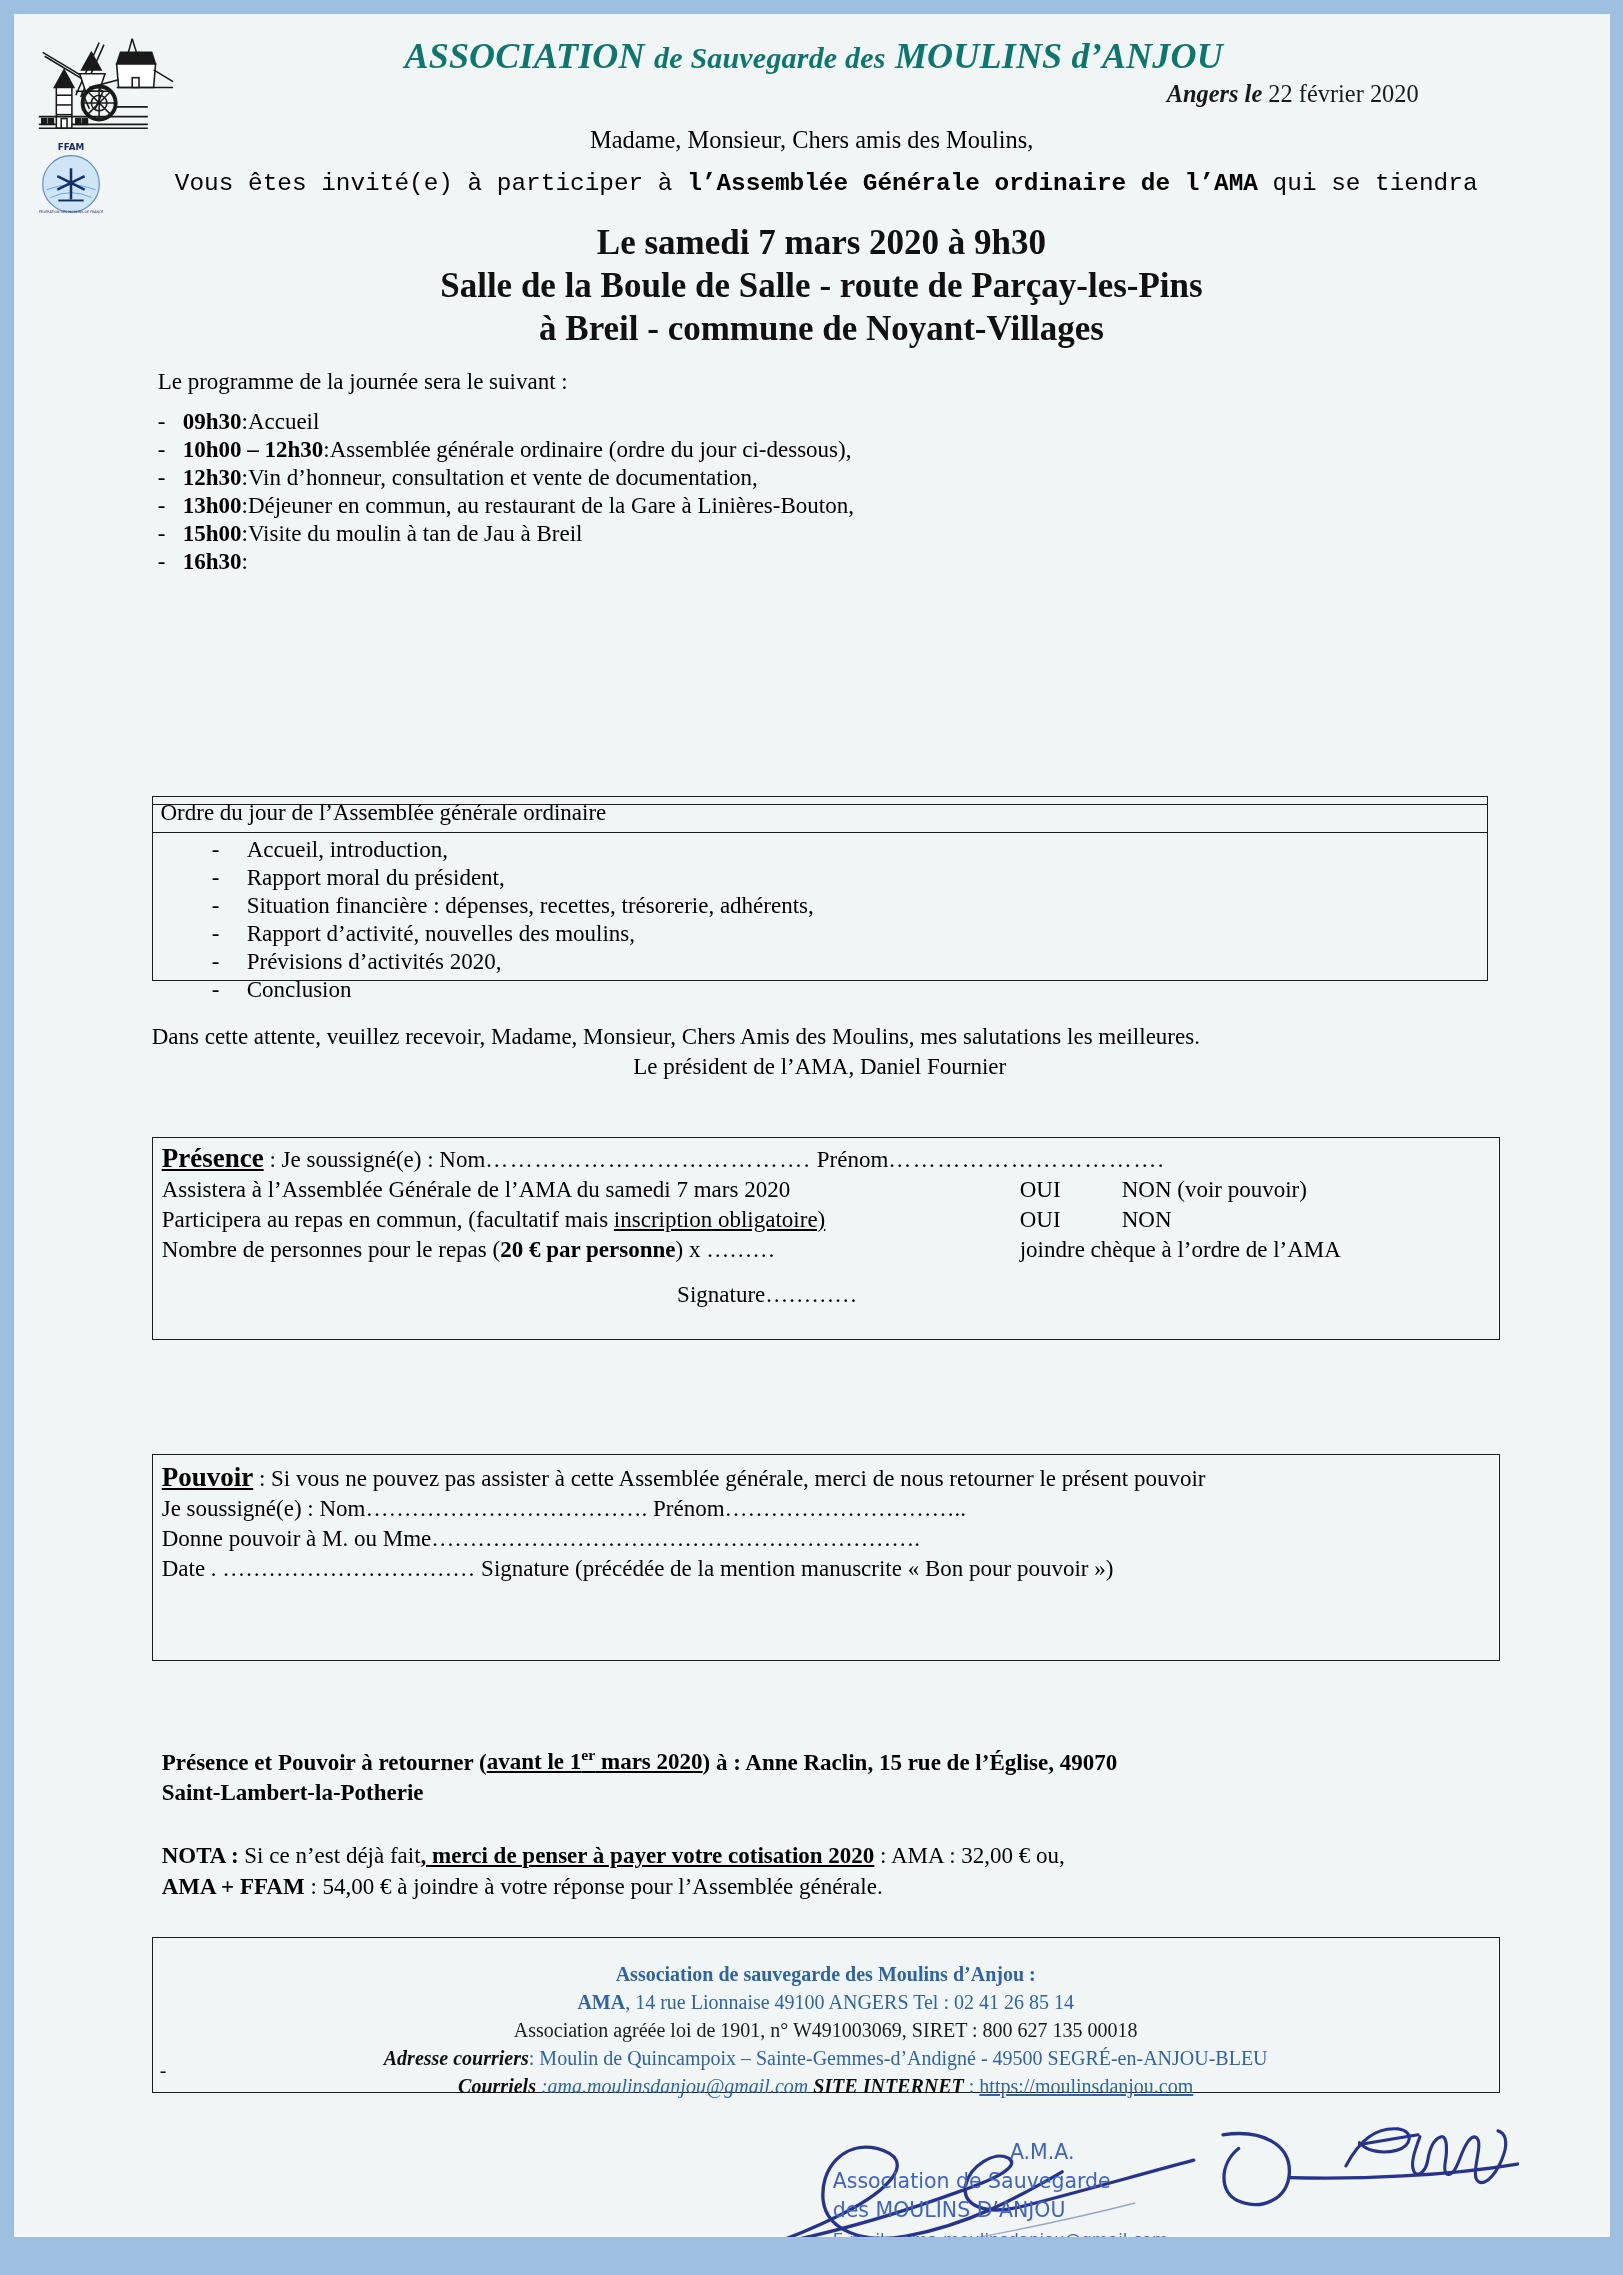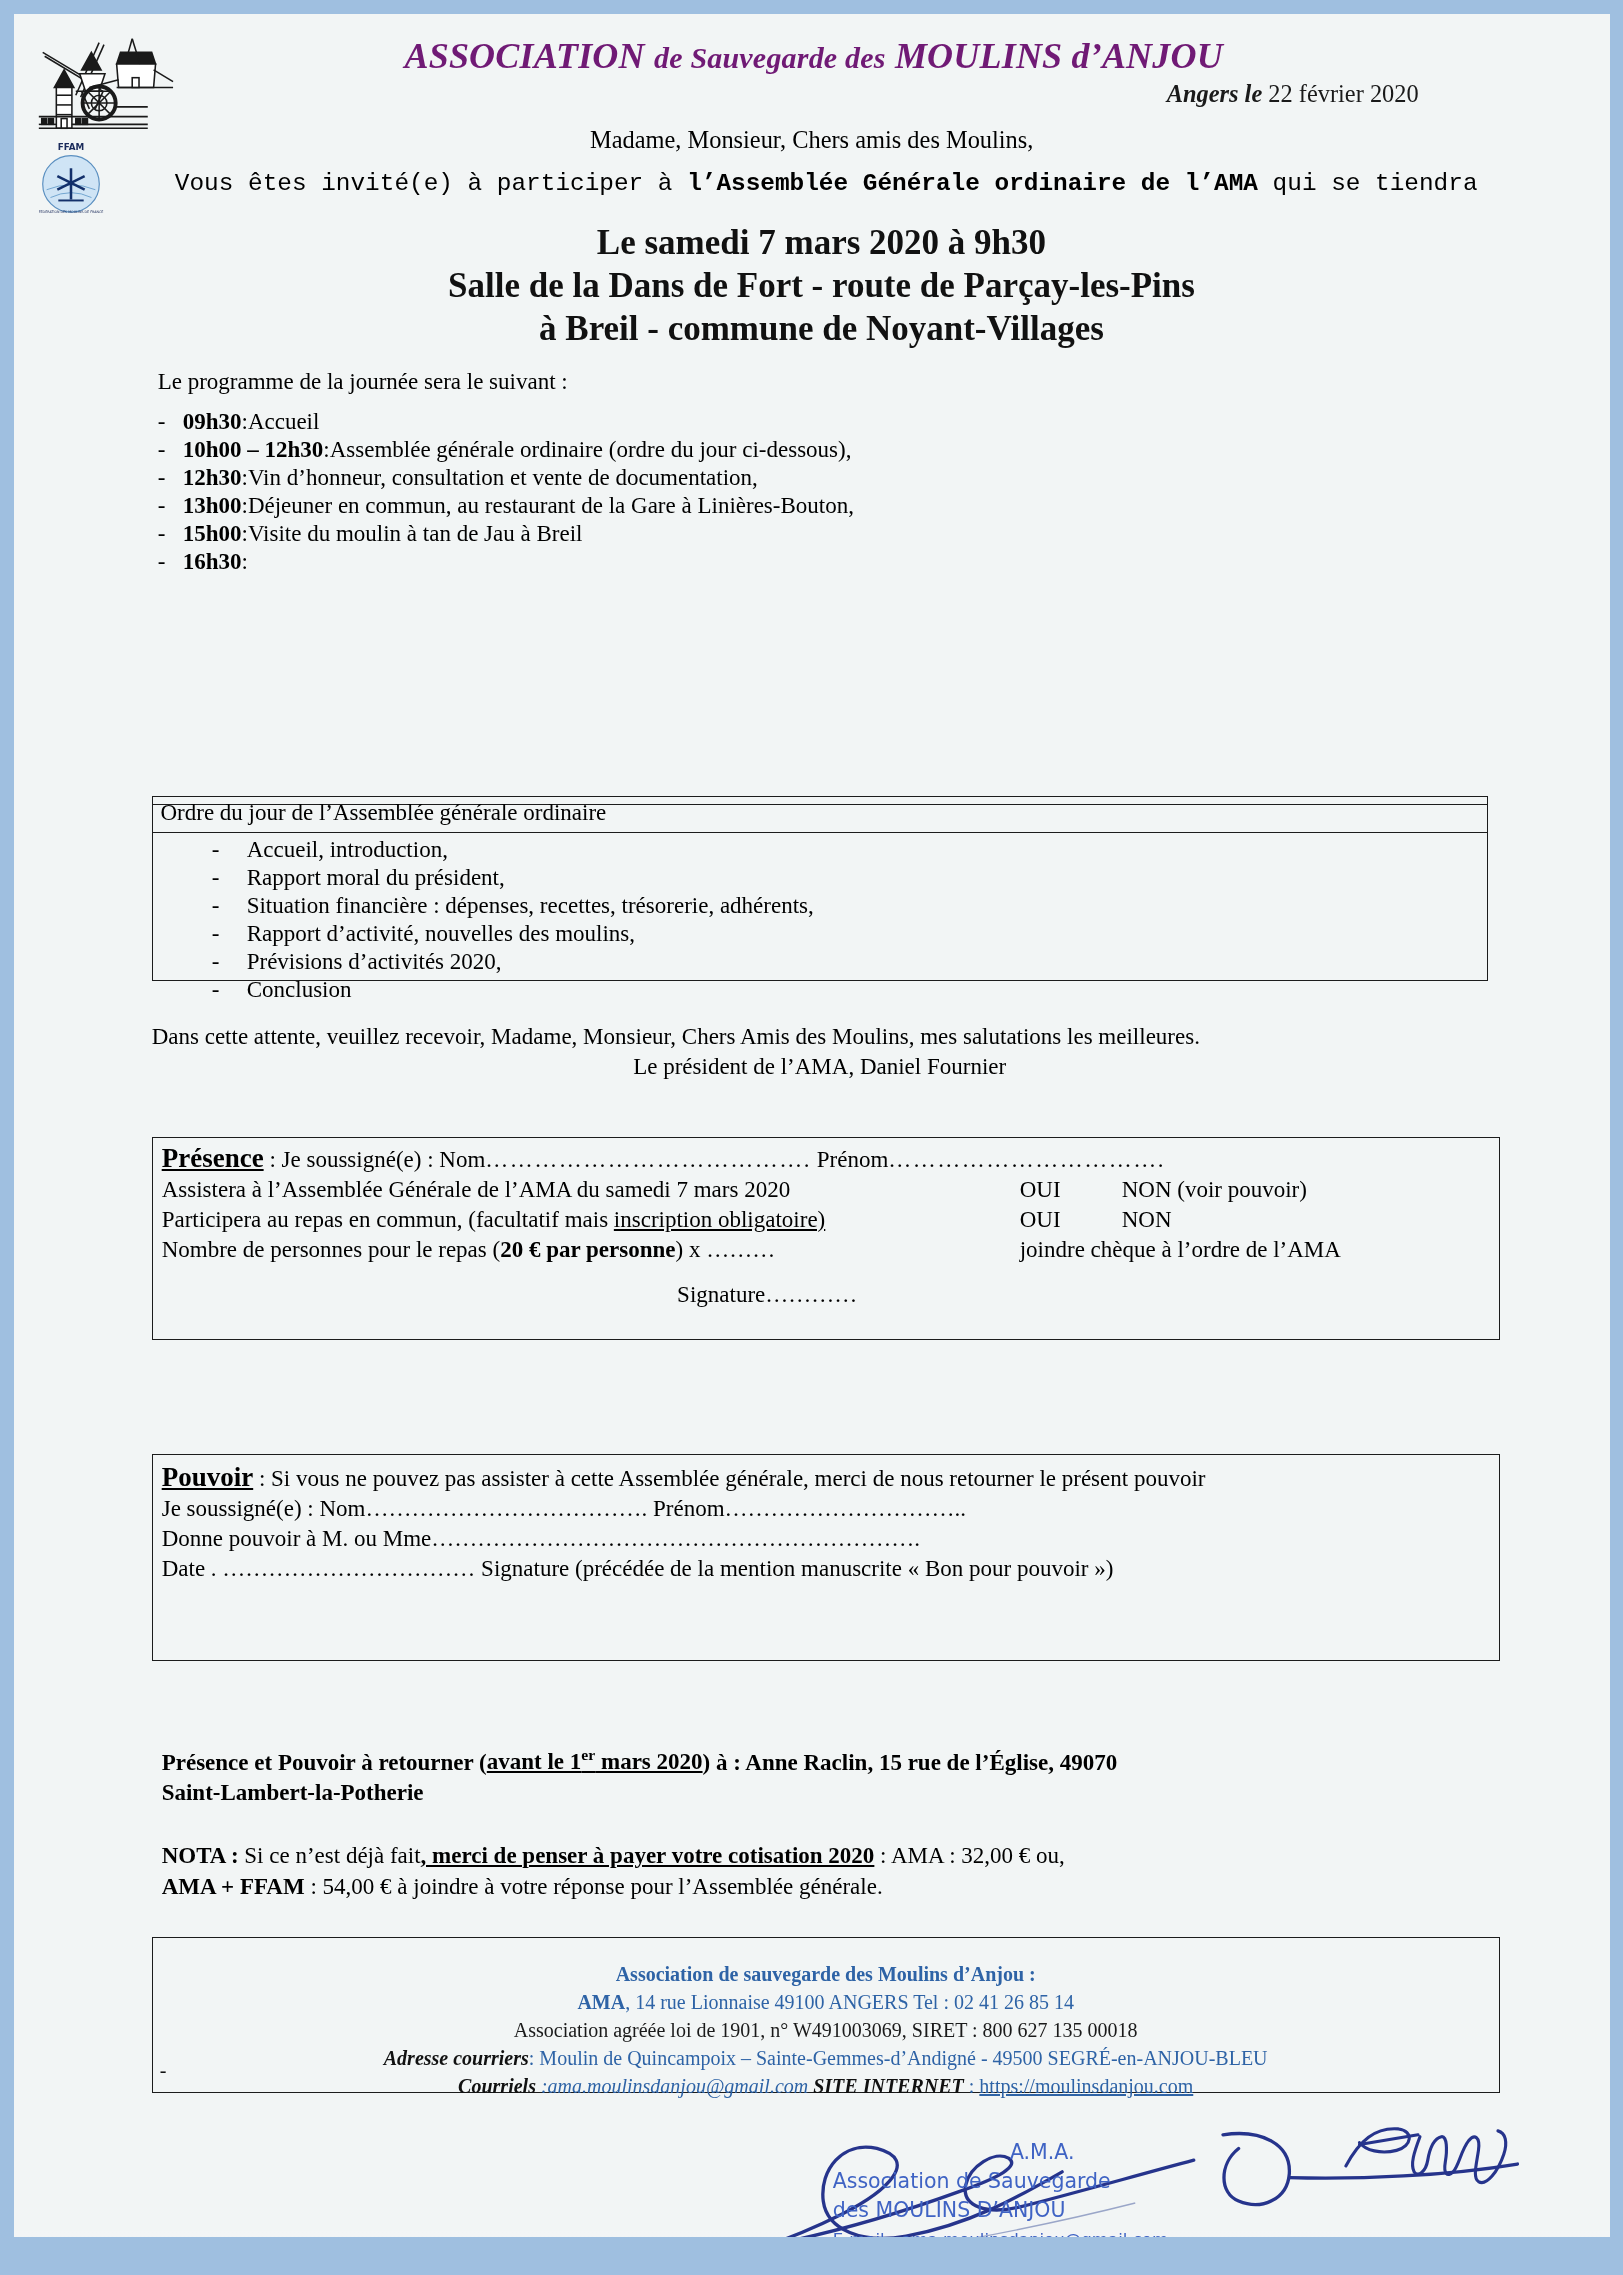--- a/index.html
+++ b/index.html
@@ -57,21 +57,21 @@
   .assoc-title {
     position: absolute;
     left: 166px;
     top: 21.5px;
     width: 1268px;
     text-align: center;
     font-family: "Liberation Serif", serif;
     font-weight: bold;
     font-style: italic;
     font-size: 36px;
-    color: #701a75;
+    color: #0f766e;
     letter-spacing: 0.2px;
   }
   .assoc-title .small { font-size: 30px; }
   .date-line {
     position: absolute;
     left: 683px;
     top: 66px;
     width: 722px;
     text-align: right;
     font-size: 24.4px;
@@ -389,21 +389,21 @@
     </div>
 
     <div class="salutation">Madame, Monsieur, Chers amis des Moulins,</div>
 
     <div class="invite">
       <span>Vous êtes invité(e) à participer à </span><b>l’Assemblée Générale ordinaire de l’AMA</b><span> qui se tiendra</span>
     </div>
 
     <div class="bigtitle">
       <div>Le samedi 7 mars 2020 à 9h30</div>
-      <div>Salle de la Dans de Fort - route de Parçay-les-Pins</div>
+      <div>Salle de la Boule de Salle - route de Parçay-les-Pins</div>
       <div>à Breil - commune de Noyant-Villages</div>
     </div>
 
     <div class="prog">
       <div class="intro">Le programme de la journée sera le suivant :</div>
 
       <div class="prog-row">
         <span class="prog-dash">-</span>
         <span class="prog-time">09h30</span>
         <span> : </span>

